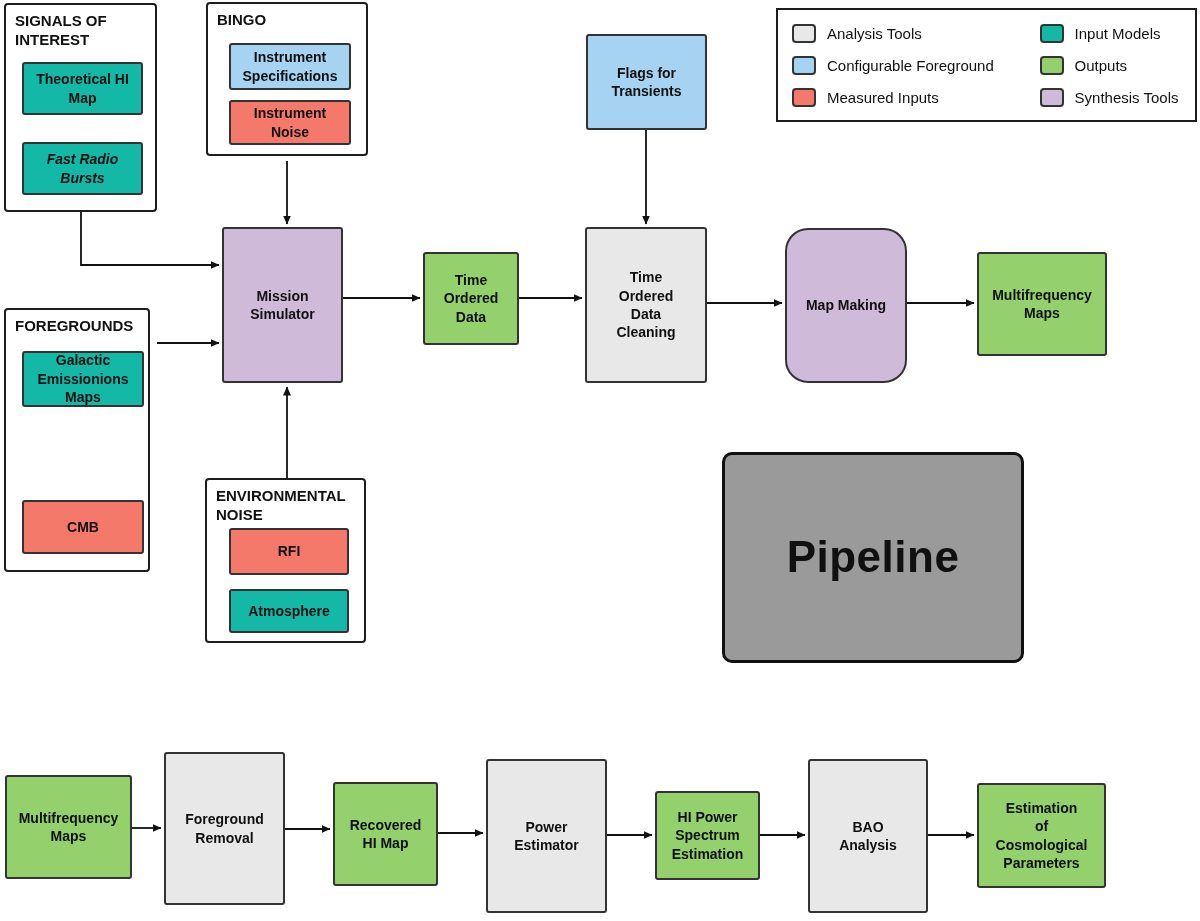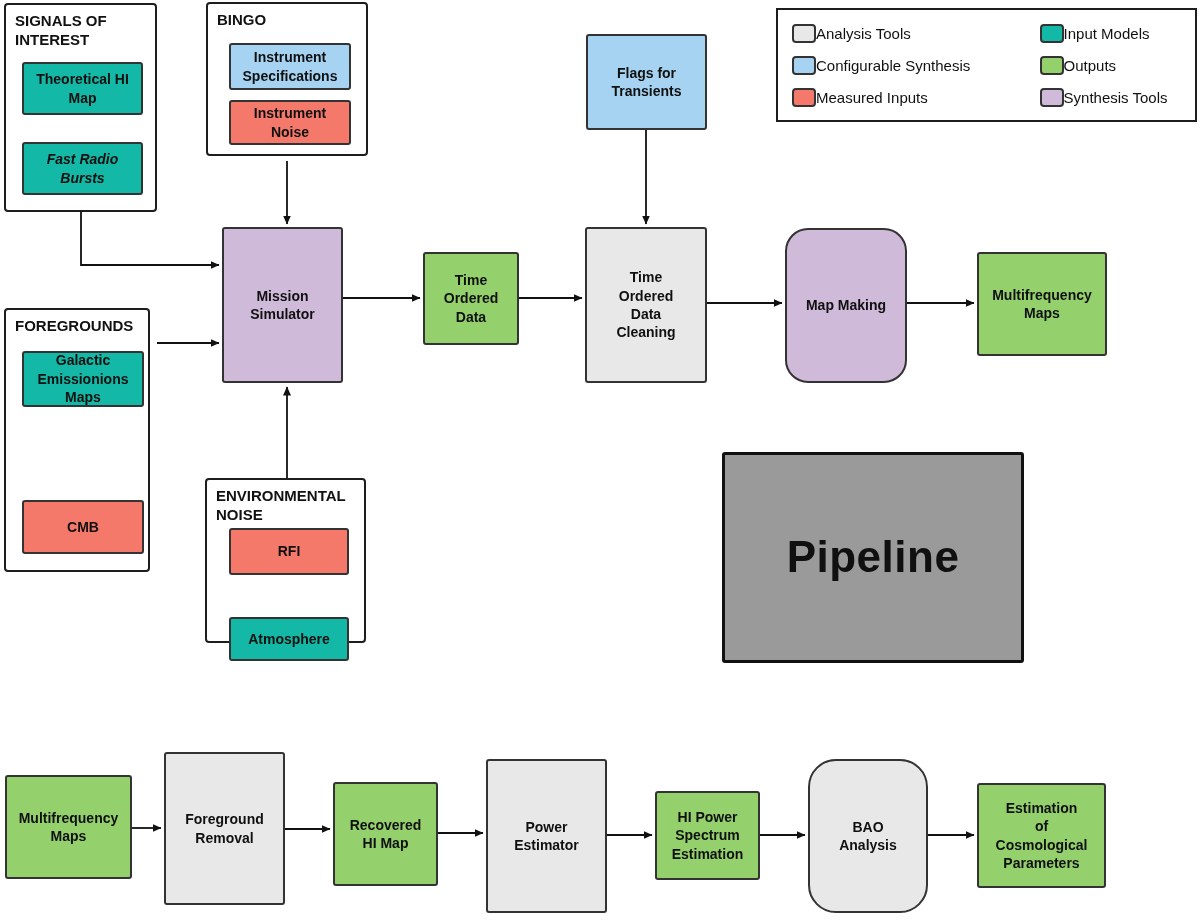--- a/index.html
+++ b/index.html
@@ -31,27 +31,27 @@
   .fill-purple   { background:#CFBBD9; }
   .fill-gray     { background:#E8E8E8; }
   .fill-darkgray { background:#9A9A9A; border:3px solid #111; }
   
   .legend {
     position:absolute; left:776px; top:8px; width:421px; height:114px;
     box-sizing:border-box; background:#fff; border:2px solid #1d1d1d;
     display:grid; grid-template-columns:63% 37%; grid-template-rows:repeat(3,1fr);
     grid-auto-flow:column; align-items:center; padding:7px 10px 7px 14px;
   }
-  .legend-item { display:flex; align-items:center; font-size:15px; }
+  .legend-item { display:flex; align-items:center; gap:11px; font-size:15px; }
   .swatch {
     width:24px; height:19px; box-sizing:border-box;
     border:2px solid #333; border-radius:4px; flex:0 0 auto;
   }
   
-  .pipeline-box { font-size:44px; letter-spacing:0.5px; border-radius:3px; }
+  .pipeline-box { font-size:44px; letter-spacing:0.5px; border-radius:10px; }
   
   .connectors {
     position:absolute; left:0; top:0; width:1200px; height:921px;
     pointer-events:none; z-index:5;
   }
 </style>
 </head>
 <body>
 
 <div class="canvas">
@@ -101,21 +101,21 @@
   <div class="node fill-blue" style="left:586px; top:34px; width:121px; height:96px;">Flags for
 Transients</div>
 
   <div class="legend">
     <div class="legend-item">
       <span class="swatch fill-gray"></span>
       <span>Analysis Tools</span>
     </div>
     <div class="legend-item">
       <span class="swatch fill-blue"></span>
-      <span>Configurable Synthesis</span>
+      <span>Configurable Foreground</span>
     </div>
     <div class="legend-item">
       <span class="swatch fill-red"></span>
       <span>Measured Inputs</span>
     </div>
     <div class="legend-item">
       <span class="swatch fill-yellow"></span>
       <span>Input Models</span>
     </div>
     <div class="legend-item">
@@ -146,36 +146,36 @@
     <div class="node fill-yellow" style="left:16px; top:41px; width:122px; height:56px;">Galactic
 Emissionions
 Maps</div>
     <div class="node fill-red" style="left:16px; top:190px; width:122px; height:54px;">CMB</div>
   </div>
 
   <div class="group" style="left:205px; top:478px; width:161px; height:165px;">
     <div class="group-title">ENVIRONMENTAL
 NOISE</div>
     <div class="node fill-red" style="left:22px; top:48px; width:120px; height:47px;">RFI</div>
-    <div class="node fill-yellow" style="left:22px; top:109px; width:120px; height:44px;margin-top:28px;">Atmosphere</div>
+    <div class="node fill-yellow" style="left:22px; top:109px; width:120px; height:44px;">Atmosphere</div>
   </div>
 
   <div class="node fill-darkgray pipeline-box" style="left:722px; top:452px; width:302px; height:211px;">Pipeline</div>
 
   <div class="node fill-green" style="left:5px; top:775px; width:127px; height:104px;">Multifrequency
 Maps</div>
   <div class="node fill-gray" style="left:164px; top:752px; width:121px; height:153px;">Foreground
 Removal</div>
   <div class="node fill-green" style="left:333px; top:782px; width:105px; height:104px;">Recovered
 HI Map</div>
   <div class="node fill-gray" style="left:486px; top:759px; width:121px; height:154px;">Power
 Estimator</div>
   <div class="node fill-green" style="left:655px; top:791px; width:105px; height:89px;">HI Power
 Spectrum
 Estimation</div>
-  <div class="node fill-gray" style="left:808px; top:759px; width:120px; height:154px;border-radius:28px;">BAO
+  <div class="node fill-gray" style="left:808px; top:759px; width:120px; height:154px;">BAO
 Analysis</div>
   <div class="node fill-green" style="left:977px; top:783px; width:129px; height:105px;">Estimation
 of
 Cosmological
 Parameters</div>
 
 </div>
 
 </body></html>

